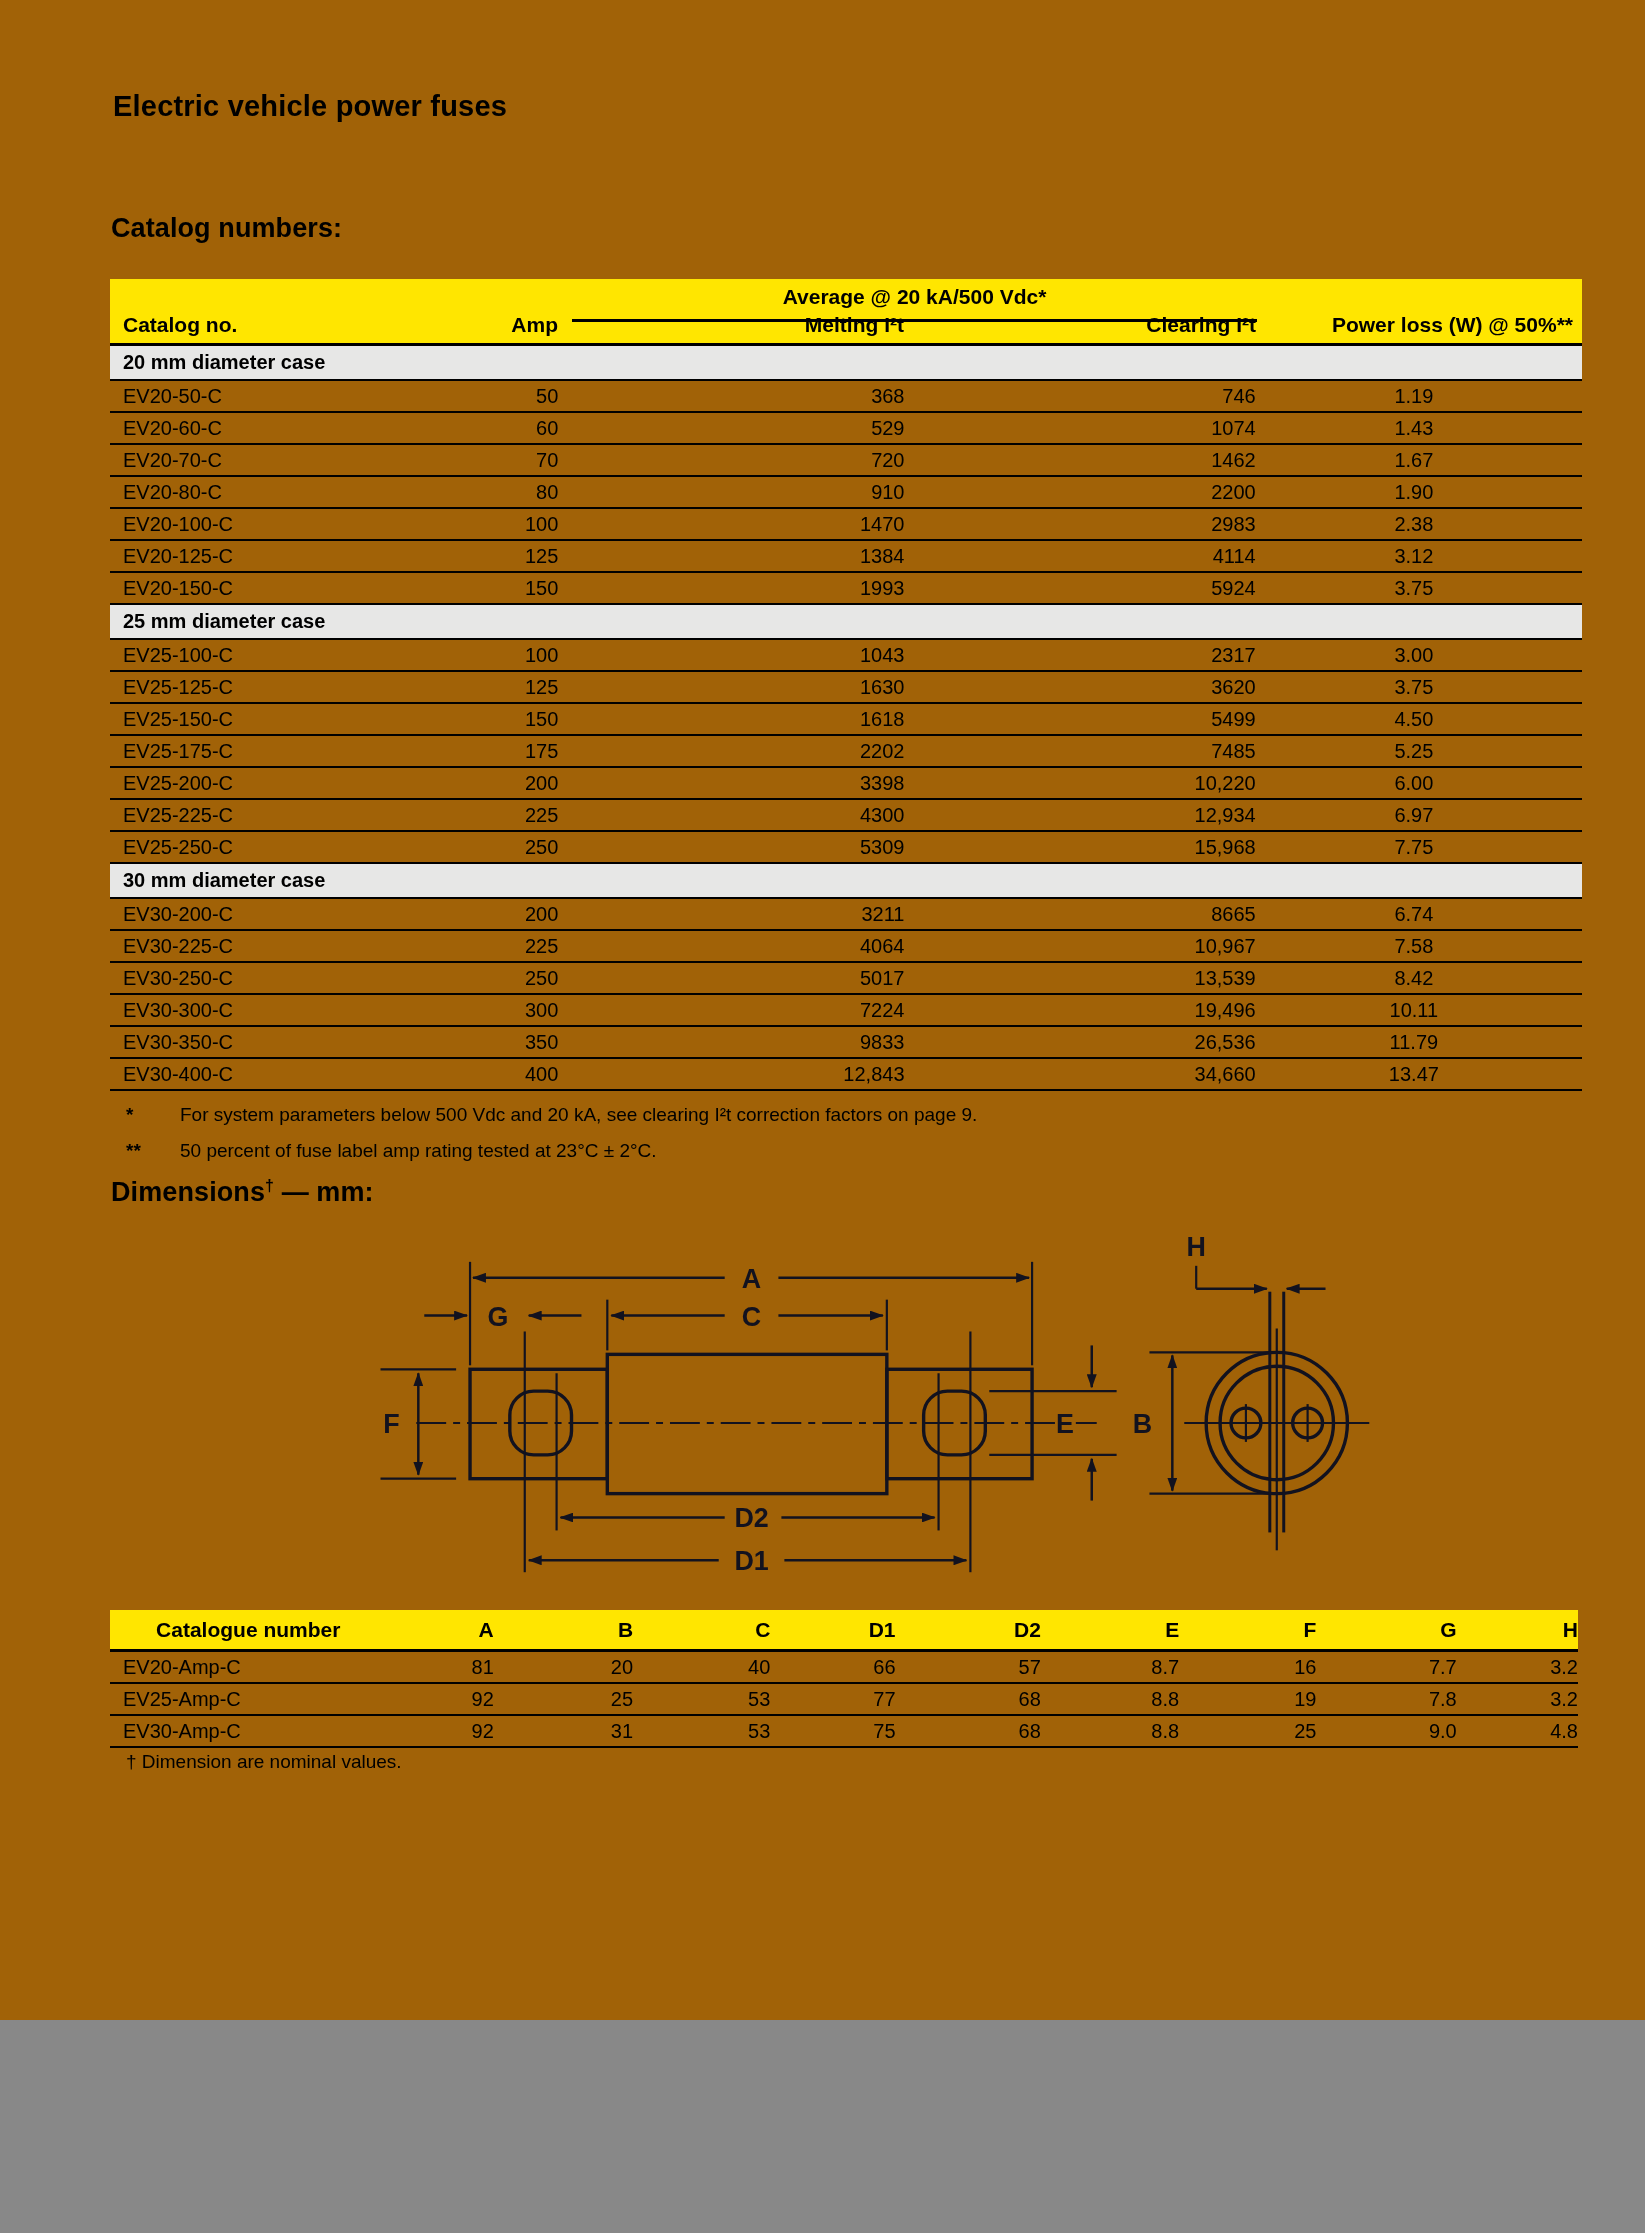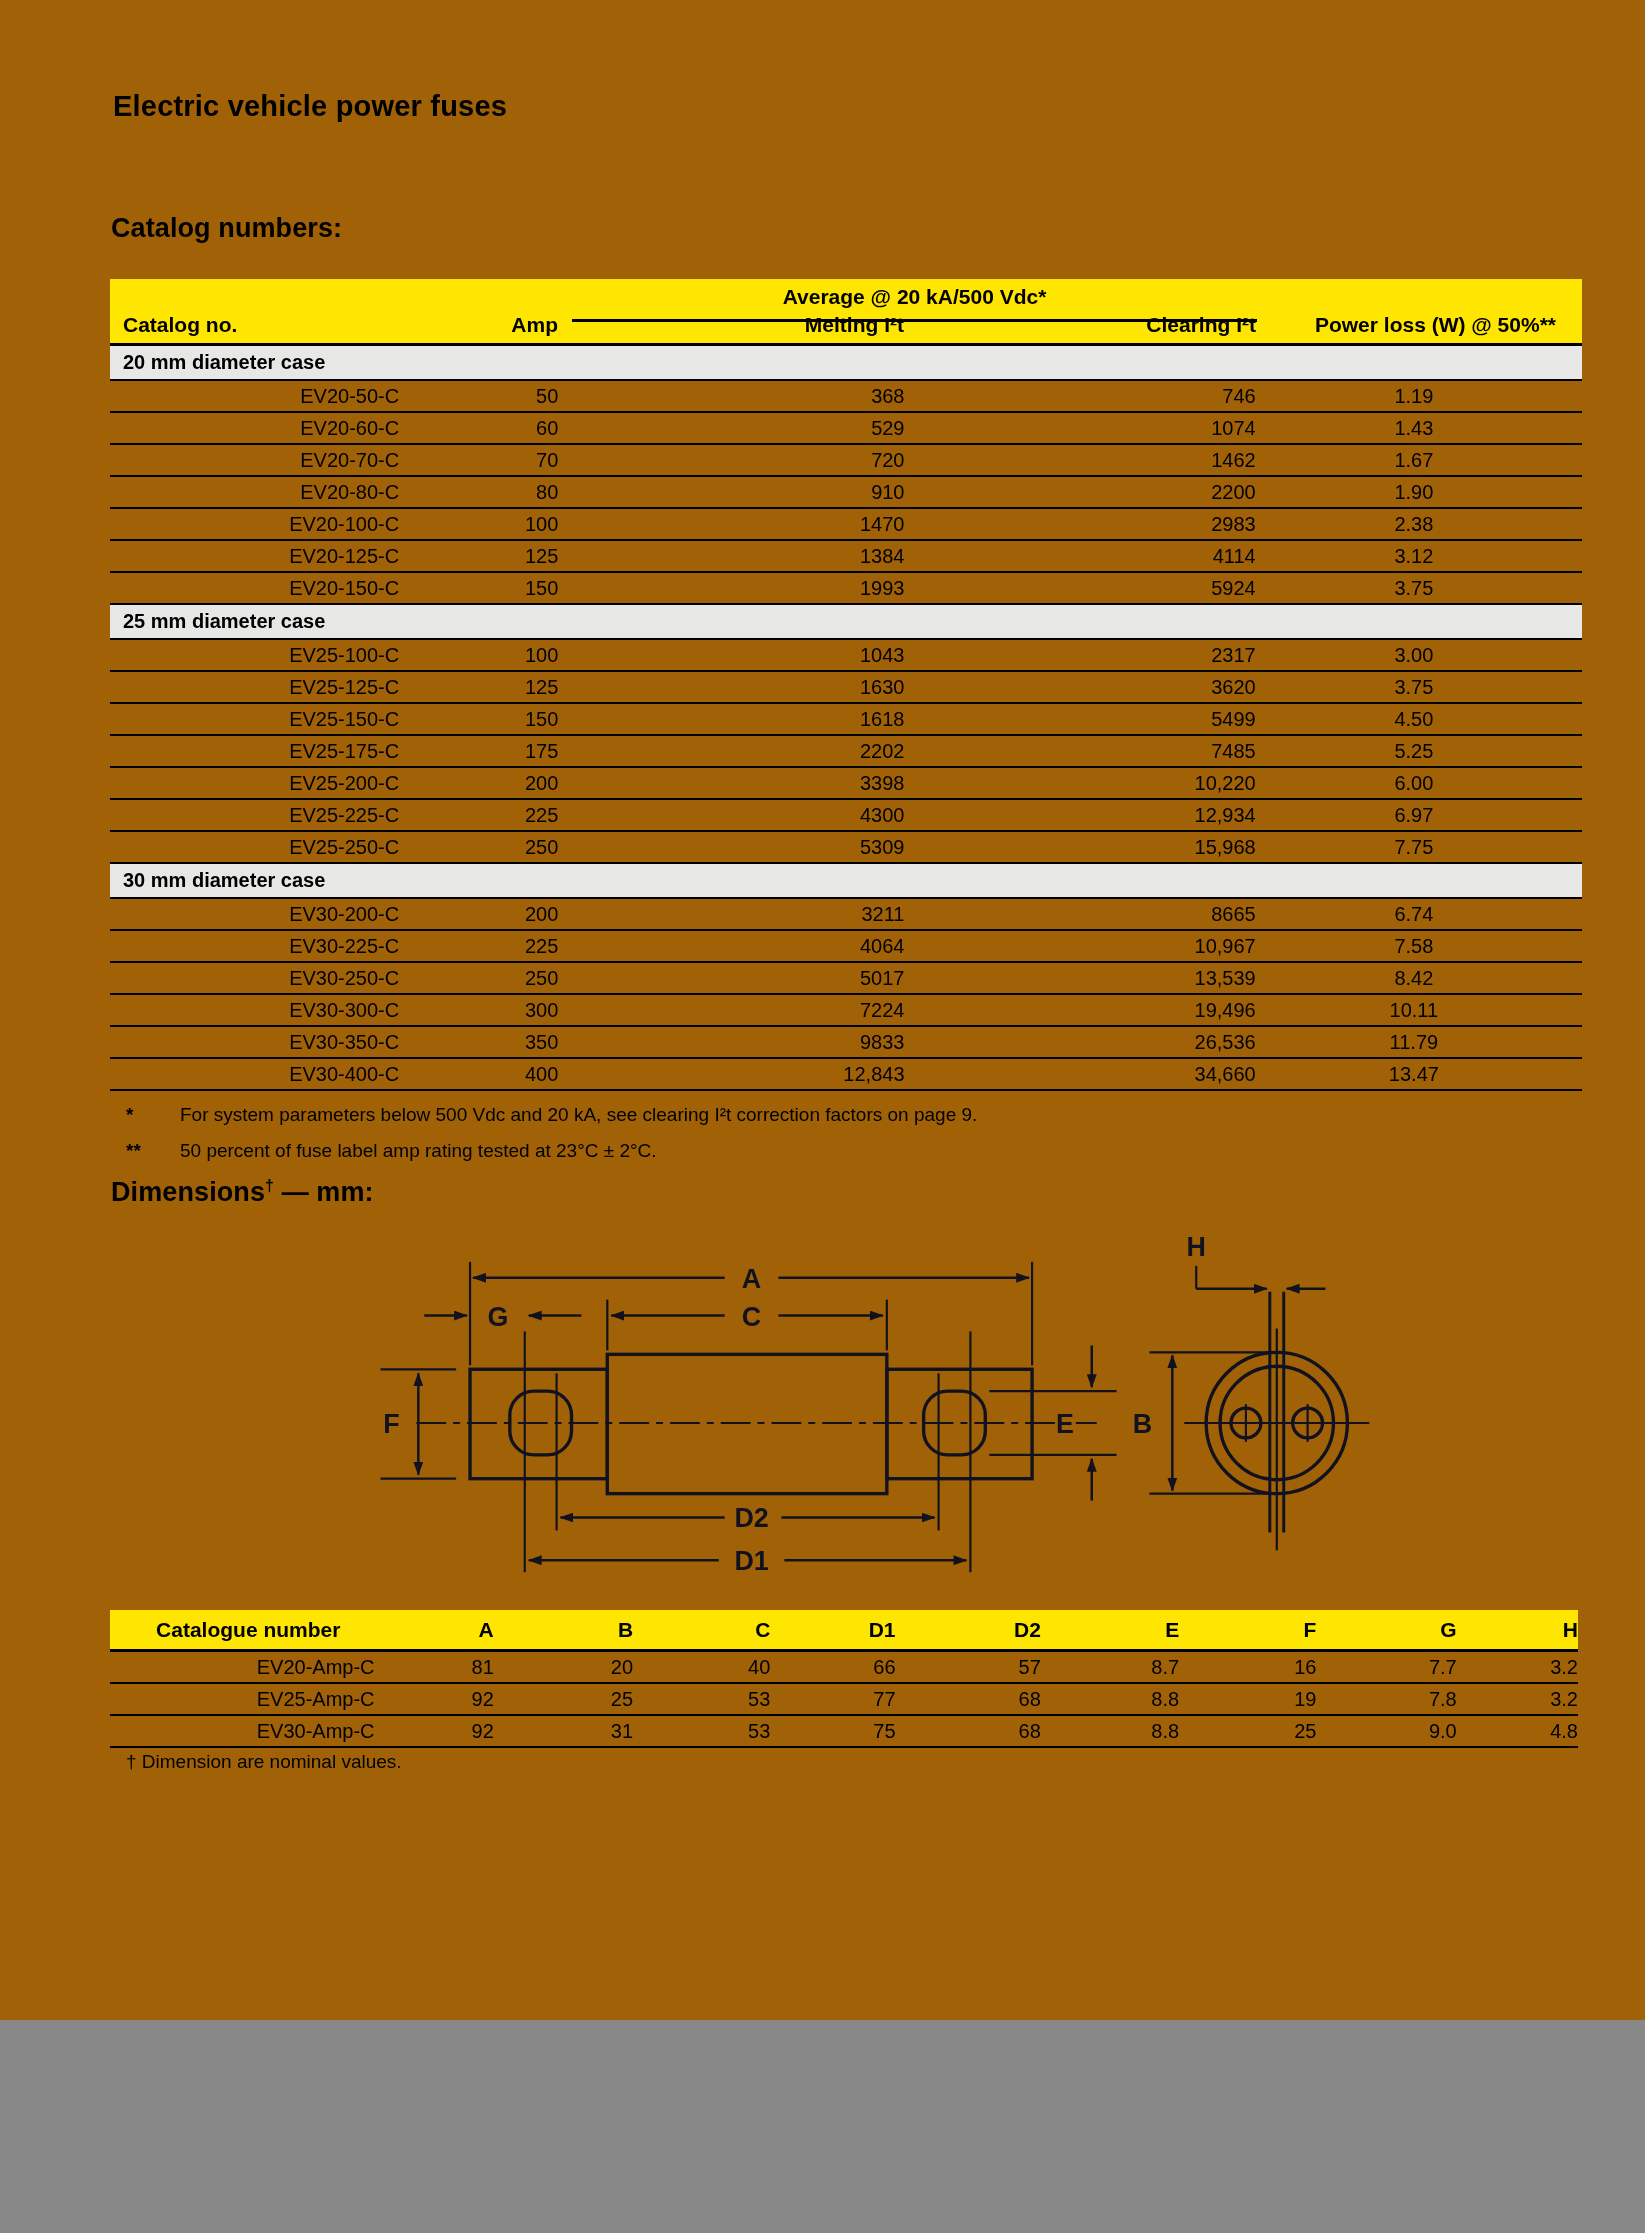--- a/index.html
+++ b/index.html
@@ -17,21 +17,21 @@
   .t1-head{position:relative;height:64px;background:#ffe600;border-bottom:3px solid #000;}
   .t1-span{position:absolute;left:462px;width:685px;top:6px;text-align:center;
            font-weight:bold;font-size:21px;}
   .t1-span-line{position:absolute;left:462px;width:685px;top:40px;height:3px;background:#000;}
   .t1-col{position:absolute;bottom:6px;font-weight:bold;font-size:21px;white-space:nowrap;}
   .t1 table,.t2 table{border-collapse:collapse;table-layout:fixed;width:100%;}
   .t1 td,.t2 td,.t2 th{padding:0;font-size:20px;vertical-align:middle;overflow:hidden;white-space:nowrap;}
   tr.data-row td{height:30px;border-bottom:2px solid #000;}
   tr.section-row td{height:33px;border-bottom:2px solid #000;background:#e7e7e6;
                     font-weight:bold;padding-left:13px;}
-  td.cat{padding-left:13px;text-align:right;}
+  td.cat{padding-left:13px;text-align:left;}
   td.num{text-align:right;}
   td.pad-end{padding-right:10px;text-align:center;}
 
   
   .fn{left:126px;font-size:19px;}
   .fn .mark{display:inline-block;width:54px;font-weight:bold;}
   .fn3{left:126px;top:1751px;font-size:19px;}
 
   
   .t2{left:110px;top:1610px;width:1468px;}
@@ -62,21 +62,21 @@
   <div class="abs sec-heading h-catalog">Catalog numbers:</div>
 
   <div class="abs t1">
     <div class="t1-head">
       <div class="t1-span">Average @ 20 kA/500 Vdc*</div>
       <div class="t1-span-line"></div>
       <div class="t1-col" style="left:13px;">Catalog no.</div>
       <div class="t1-col" style="right:1024px;">Amp</div>
       <div class="t1-col" style="right:678px;">Melting I²t</div>
       <div class="t1-col" style="right:326px;">Clearing I²t</div>
-      <div class="t1-col" style="right:26px;">Power loss (W) @ 50%**</div>
+      <div class="t1-col" style="right:9px;">Power loss (W) @ 50%**</div>
     </div>
     <table>
       <colgroup>
         <col style="width:289px">
           <col style="width:159px">
           <col style="width:346px">
         <col style="width:351px">
           <col style="width:326px">
       </colgroup>
       <tbody>

